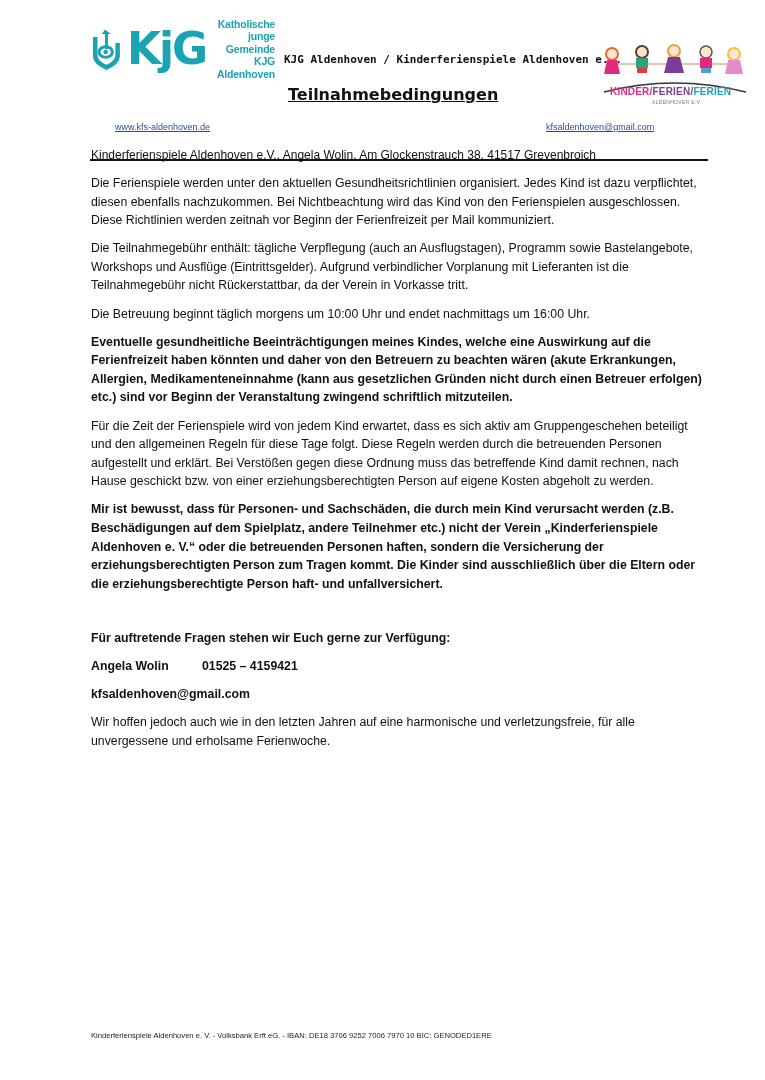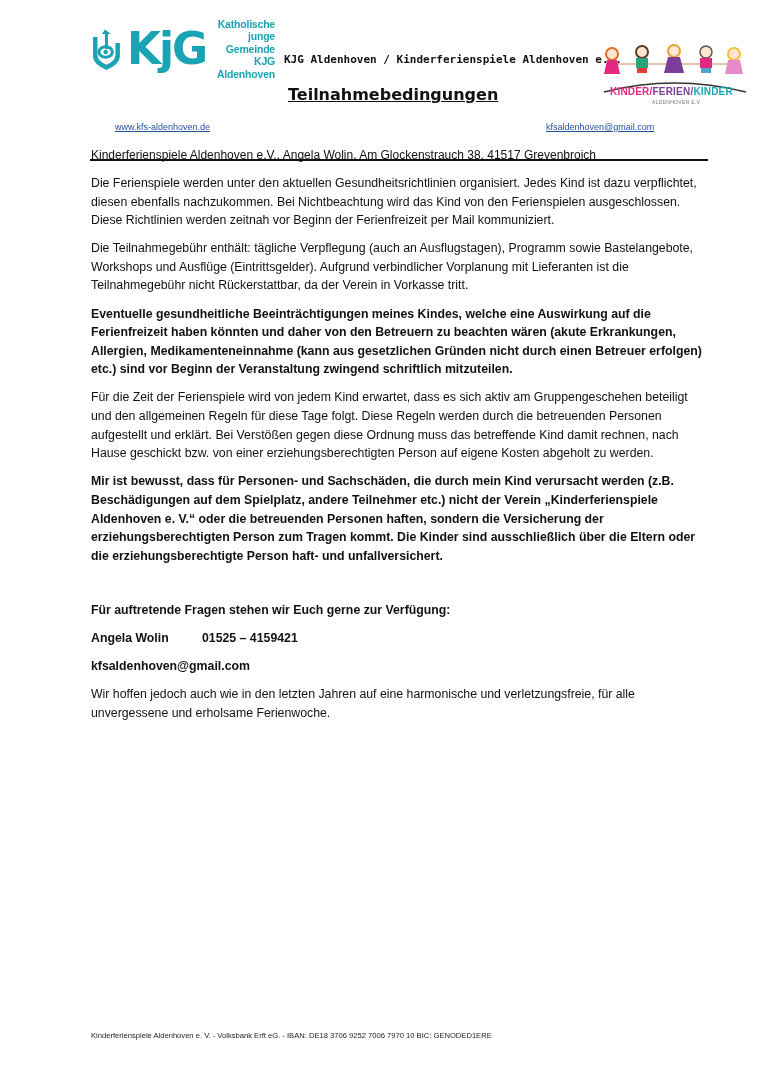--- a/index.html
+++ b/index.html
@@ -80,32 +80,33 @@
     <path d="M72 17 L84 17 L88 33 L68 33 Z" fill="#7b3e98"></path>
 
     <circle cx="110" cy="12" r="6" fill="#fde5cf" stroke="#555" stroke-width="1.5"></circle>
     <rect x="104" y="18" width="12" height="10" fill="#e5287f"></rect>
     <rect x="105" y="28" width="10" height="5" fill="#4fa3c9"></rect>
 
     <circle cx="138" cy="14" r="6" fill="#fde5cf" stroke="#f0c23c" stroke-width="2"></circle>
     <path d="M132 20 L144 20 L147 34 L129 34 Z" fill="#e58bc9"></path>
   </svg>
   <div class="kfs-brand">
-    <span class="k">KINDER/</span><span class="f">FERIEN/</span><span class="s">KINDER</span>
+    <span class="k">KINDER/</span><span class="f">FERIEN/</span><span class="s">FERIEN</span>
   </div>
   <div class="kfs-sub">ALDENHOVEN E.V.</div>
 
   <a class="link link-web">www.kfs-aldenhoven.de</a>
   <a class="link link-mail">kfsaldenhoven@gmail.com</a>
   <div class="address">Kinderferienspiele Aldenhoven e.V., Angela Wolin, Am Glockenstrauch 38, 41517 Grevenbroich</div>
   <div class="rule"></div>
 
   <div class="body">
     <p>Die Ferienspiele werden unter den aktuellen Gesundheitsrichtlinien organisiert. Jedes Kind ist dazu verpflichtet, diesen ebenfalls nachzukommen. Bei Nichtbeachtung wird das Kind von den Ferienspielen ausgeschlossen. Diese Richtlinien werden zeitnah vor Beginn der Ferienfreizeit per Mail kommuniziert.</p>
     <p>Die Teilnahmegebühr enthält: tägliche Verpflegung (auch an Ausflugstagen), Programm sowie Bastelangebote, Workshops und Ausflüge (Eintrittsgelder). Aufgrund verbindlicher Vorplanung mit Lieferanten ist die Teilnahmegebühr nicht Rückerstattbar, da der Verein in Vorkasse tritt.</p>
+    <p>Die Betreuung beginnt täglich morgens um 10:00 Uhr und endet nachmittags um 16:00 Uhr.</p>
     <p class="bold">Eventuelle gesundheitliche Beeinträchtigungen meines Kindes, welche eine Auswirkung auf die Ferienfreizeit haben könnten und daher von den Betreuern zu beachten wären (akute Erkrankungen, Allergien, Medikamenteneinnahme (kann aus gesetzlichen Gründen nicht durch einen Betreuer erfolgen) etc.) sind vor Beginn der Veranstaltung zwingend schriftlich mitzuteilen.</p>
     <p>Für die Zeit der Ferienspiele wird von jedem Kind erwartet, dass es sich aktiv am Gruppengeschehen beteiligt und den allgemeinen Regeln für diese Tage folgt. Diese Regeln werden durch die betreuenden Personen aufgestellt und erklärt. Bei Verstößen gegen diese Ordnung muss das betreffende Kind damit rechnen, nach Hause geschickt bzw. von einer erziehungsberechtigten Person auf eigene Kosten abgeholt zu werden.</p>
     <p class="bold">Mir ist bewusst, dass für Personen- und Sachschäden, die durch mein Kind verursacht werden (z.B. Beschädigungen auf dem Spielplatz, andere Teilnehmer etc.) nicht der Verein „Kinderferienspiele Aldenhoven e. V.“ oder die betreuenden Personen haften, sondern die Versicherung der erziehungsberechtigten Person zum Tragen kommt. Die Kinder sind ausschließlich über die Eltern oder die erziehungsberechtigte Person haft- und unfallversichert.</p>
     <div class="gap"></div>
     <p class="bold">Für auftretende Fragen stehen wir Euch gerne zur Verfügung:</p>
     <p class="bold contact-row">
       <span class="name">Angela Wolin</span>
       <span>01525 – 4159421</span>
     </p>
     <p class="bold">kfsaldenhoven@gmail.com</p>

